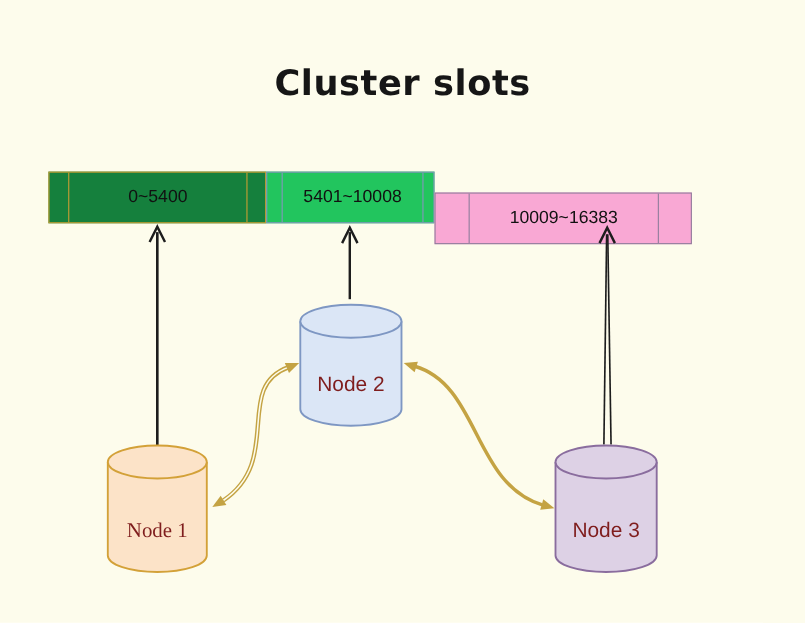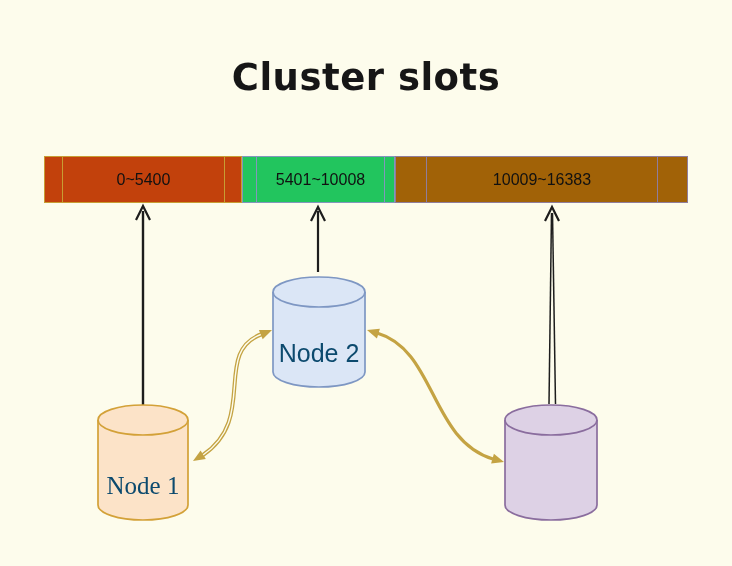--- a/index.html
+++ b/index.html
@@ -12,43 +12,43 @@
     background: #fdfcec;
     overflow: hidden;
   }
 
   .title {
     position: absolute;
     left: 0; right: 0;
     top: 56px;
     text-align: center;
     font-family: "DejaVu Sans", sans-serif;
-    font-size: 37px;
+    font-size: 32px;
     font-weight: 600;
     letter-spacing: 0.5px;
     color: #161616;
   }
 
   
   .bar {
     position: absolute;
     left: 44px;
     top: 156px;
     height: 47px;
     display: flex;
   }
   .seg {
     display: flex;
     height: 47px;
     box-sizing: border-box;
     border: 1.6px solid;
   }
-  .seg-orange { width: 198px; background: #c2410c; border-color: #c79d33; }
+  .seg-orange { width: 198px; background: #15803d; border-color: #c79d33; }
   .seg-blue   { width: 153px; background: #22c55e; border-color: #8396bc; }
-  .seg-purple { width: 293px; background: #a16207; border-color: #8f7d9c; }
+  .seg-purple { width: 234px; background: #f9a8d4; border-color: #8f7d9c; margin-top: 19px; }
 
   .cap { height: 100%; box-sizing: border-box; }
   .seg-orange .cap-l { width: 17px; }
   .seg-orange .cap-r { width: 16px; }
   .seg-blue   .cap-l { width: 13px; }
   .seg-blue   .cap-r { width: 9px;  }
   .seg-purple .cap-l { width: 30px; }
   .seg-purple .cap-r { width: 29px; }
 
   .cell-main {
@@ -66,22 +66,22 @@
     font-size: 16px;
     color: #111111;
     white-space: nowrap;
   }
 
   
   .node-label {
     position: absolute;
     width: 120px;
     text-align: center;
-    font-size: 25px;
-    color: #0c4a6e;
+    font-size: 19px;
+    color: #7f1d1d;
   }
   .node1-label { left: 83px;  top: 472px; font-family: Liberation Serif, serif; }
   .node2-label { left: 259px; top: 339px; }
   .node3-label { left: 491px; top: 472px; }
 
   .diagram-svg {
     position: absolute;
     left: 0; top: 0;
     pointer-events: none;
   }
@@ -156,14 +156,15 @@
     </g>
 
     <g stroke-width="1.7">
       <path d="M 505,420 L 505,505 A 46 15 0 0 0 597,505 L 597,420" fill="#ddd1e5" stroke="#8a6d9e"></path>
       <ellipse cx="551" cy="420" rx="46" ry="15" fill="#ddd1e5" stroke="#8a6d9e"></ellipse>
     </g>
   </svg>
 
   <div class="node-label node1-label">Node 1</div>
   <div class="node-label node2-label">Node 2</div>
+  <div class="node-label node3-label">Node 3</div>
 
 </div>
 
 </body></html>

